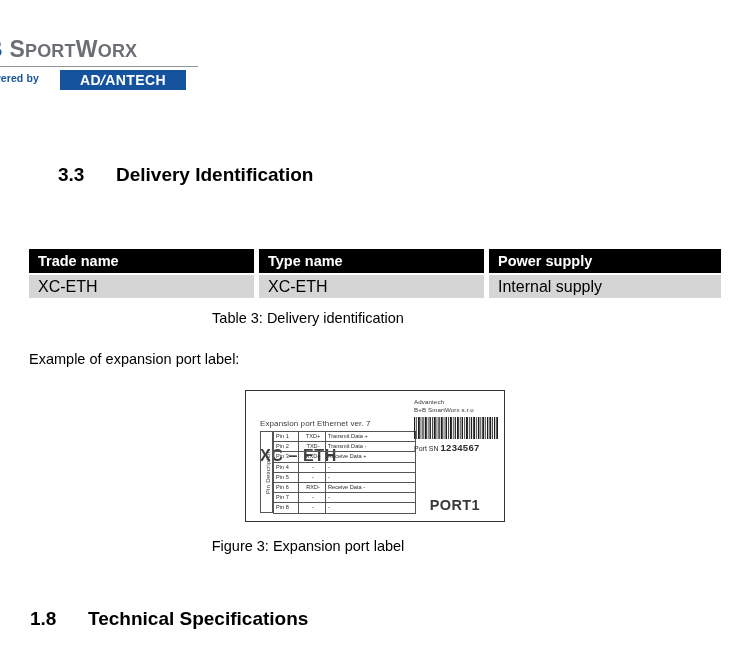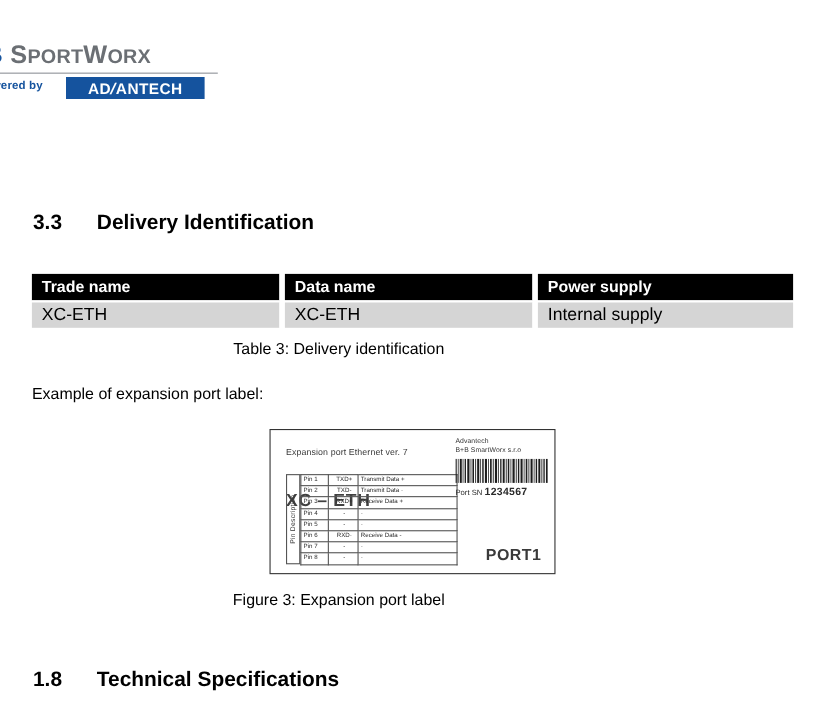--- a/index.html
+++ b/index.html
@@ -124,21 +124,21 @@
     font-family: "Liberation Sans", sans-serif;
     font-weight: bold;
     font-size: 19px;
     color: #000000;
     white-space: nowrap;
   }
   .section-heading .num {
     display: inline-block;
     width: 58px;
   }
-  #heading-33 { top: 192px; }
+  #heading-33 { top: 164px; margin-left: 28px; }
   #heading-34 { top: 608px; }
 
   
   #delivery-table {
     position: absolute;
     left: 29px;
     top: 249px;
     width: 692px;
     border-collapse: separate;
     border-spacing: 0;
@@ -210,21 +210,21 @@
     top: 8px;
     font-size: 16px;
     font-weight: bold;
     color: #404040;
     letter-spacing: 0.6px;
     margin-top: 48px;
   }
   .lbl-subtitle {
     position: absolute;
     left: 14px;
-    top: 16px;
+    top: 28px;
     font-size: 8px;
     color: #3a3a3a;
     letter-spacing: 0.1px;
   }
 
   #pin-table-wrap {
     position: absolute;
     left: 14px;
     top: 40px;
     width: 146px;
@@ -296,21 +296,21 @@
     color: #2b2b2b;
     white-space: nowrap;
   }
   #barcode-sn .sn-value {
     font-size: 9.5px;
     font-weight: bold;
     letter-spacing: 0.3px;
   }
   #port-badge {
     position: absolute;
-    right: 12px;
+    right: 24px;
     bottom: 8px;
     font-size: 14.5px;
     font-weight: bold;
     color: #3a3a3a;
     letter-spacing: 0.4px;
   }
 </style>
 </head>
 <body>
 
@@ -329,21 +329,21 @@
 
 <div class="section-heading" id="heading-33">
   <span class="num">3.3</span><span>Delivery Identification</span>
 </div>
 
 <table id="delivery-table">
   <tbody>
       <tr>
     <td class="th-cell" style="width:216px">Trade name</td>
     <td class="gap-cell"></td>
-    <td class="th-cell" style="width:216px">Data name</td>
+    <td class="th-cell" style="width:216px">Type name</td>
     <td class="gap-cell"></td>
     <td class="th-cell">Power supply</td>
   </tr>
   <tr class="row-gap">
     <td></td>
         <td></td>
         <td></td>
         <td></td>
         <td></td>
   </tr>

